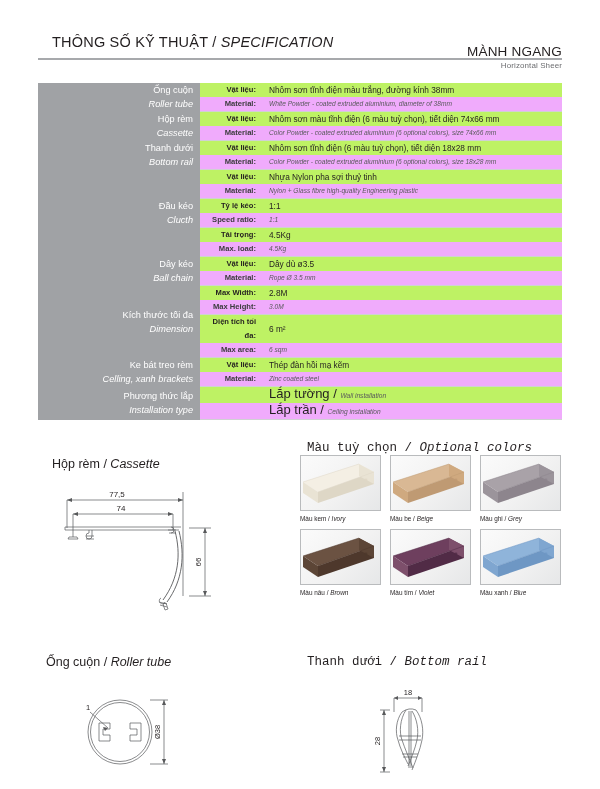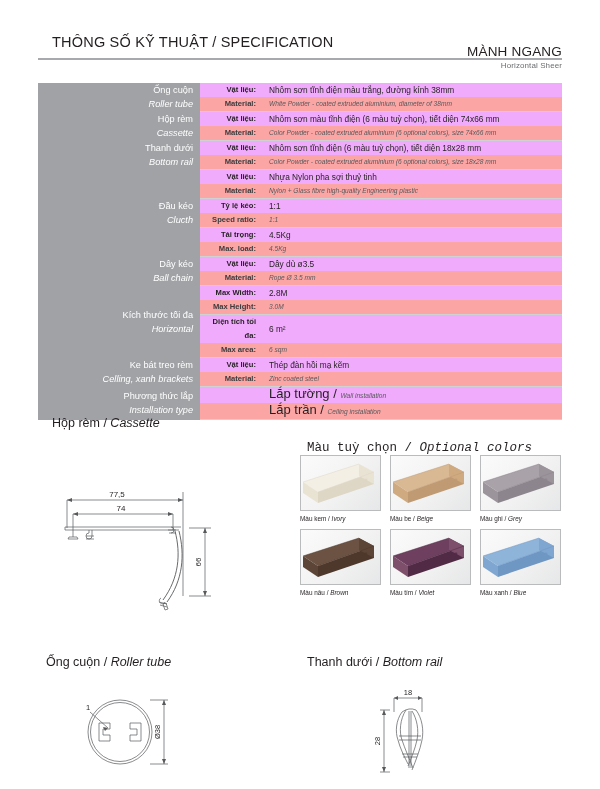--- a/index.html
+++ b/index.html
@@ -26,21 +26,21 @@
   }
   .doc-title {
     position: absolute;
     left: 14px;
     bottom: 8px;
     font-size: 14.5px;
     letter-spacing: 0.2px;
     white-space: nowrap;
   }
   .doc-title .vi { font-style: normal; }
-  .doc-title .en { }
+  .doc-title .en { font-style: italic; }
   .product-name {
     position: absolute;
     right: 0;
     top: 0;
     text-align: right;
     margin-top: 30px;
   }
   .product-name .pn-vi {
     font-size: 13.5px;
     letter-spacing: 0.2px;
@@ -113,22 +113,22 @@
     color: #231f20;
     font-size: 8.3px;
   }
   td.val.en {
     font-style: italic;
     font-size: 6.6px;
     color: #58595b;
   }
 
   
-  tr.vi td.lbl, tr.vi td.val { background: #f0abfc; }
-  tr.en td.lbl, tr.en td.val { background: #fca5a5; }
+  tr.vi td.lbl, tr.vi td.val { background: #bef264; }
+  tr.en td.lbl, tr.en td.val { background: #f0abfc; }
 
   tr.vi td.lbl, tr.vi td.val { border-top: 1px solid #000000; }
   tr.en td.lbl, tr.en td.val { border-bottom: 1px solid #d0d1d3; }
 
   tr.blockstart td.lbl, tr.blockstart td.val { border-top: 1.6px solid #ffffff; }
 
   
   td.val.mixed .m-vi { font-style: normal; font-size: 13px; color: #231f20; }
   td.val.mixed .m-en { font-style: italic; font-size: 6.6px; color: #58595b; }
 
@@ -270,21 +270,21 @@
         <td class="lbl">Vật liệu:</td>
         <td class="val">Dây dù ø3.5</td>
       </tr>
       <tr class="en">
         <td class="lbl en">Material:</td>
         <td class="val en">Rope Ø 3.5 mm</td>
       </tr>
       <tr class="vi blockstart">
         <td class="group sep-top" rowspan="4">
           <div>Kích thước tối đa</div>
-          <div class="g-en">Horizontal</div>
+          <div class="g-en">Dimension</div>
         </td>
         <td class="lbl">Max Width:</td>
         <td class="val">2.8M</td>
       </tr>
       <tr class="en">
         <td class="lbl en">Max Height:</td>
         <td class="val en">3.0M</td>
       </tr>
       <tr class="vi">
         <td class="lbl">Diện tích tối đa:</td>
@@ -314,21 +314,21 @@
         <td class="lbl"></td>
         <td class="val mixed"><span class="m-vi">Lắp tường</span><span class="m-vi"> / </span><span class="m-en">Wall installation</span></td>
       </tr>
       <tr class="en">
         <td class="lbl en"></td>
         <td class="val mixed"><span class="m-vi">Lắp trần</span><span class="m-vi">  /  </span><span class="m-en">Ceiling installation</span></td>
       </tr>
     </tbody>
 </table>
 
-<div class="sec-title" style="left:52px; top:416px;">
+<div class="sec-title" style="left:52px; top:457px;">
   <span>Hộp rèm</span><span> / </span><span class="en">Cassette</span>
 </div>
 
 <div class="drawing" style="left:55px; top:478px;">
   <svg width="215" height="150" viewBox="0 0 215 150">
     <g stroke="#58595b" stroke-width="0.7" fill="none">
 
       <line x1="12" y1="22" x2="12" y2="50"></line>
       <line x1="128" y1="14" x2="128" y2="118"></line>
       <line x1="12" y1="22" x2="128" y2="22"></line>
@@ -496,21 +496,21 @@
       <line x1="82" y1="10" x2="100" y2="10"></line>
       <line x1="82" y1="74" x2="100" y2="74"></line>
       <path d="M96 10 l-2 5 h4 z" fill="#58595b" stroke="none"></path>
       <path d="M96 74 l-2 -5 h4 z" fill="#58595b" stroke="none"></path>
     </g>
     <text x="20" y="20" font-family="Liberation Sans, sans-serif" font-size="7.5" fill="#231f20" text-anchor="middle">1</text>
     <text x="92" y="42" font-family="Liberation Sans, sans-serif" font-size="7.5" fill="#231f20" text-anchor="middle" transform="rotate(-90 92 42)">Ø38</text>
   </svg>
 </div>
 
-<div class="sec-title" style="left:307px; top:655px;">
+<div class="sec-title" style="left:307px; top:655px;font-family:Liberation Mono, monospace;">
   <span>Thanh dưới</span><span> / </span><span class="en">Bottom rail</span>
 </div>
 
 <div class="drawing" style="left:372px; top:678px;">
   <svg width="110" height="105" viewBox="0 0 110 105">
     <g stroke="#58595b" stroke-width="0.7" fill="none">
 
       <line x1="22" y1="20" x2="22" y2="34"></line>
       <line x1="50" y1="20" x2="50" y2="34"></line>
       <line x1="22" y1="20" x2="50" y2="20"></line>

